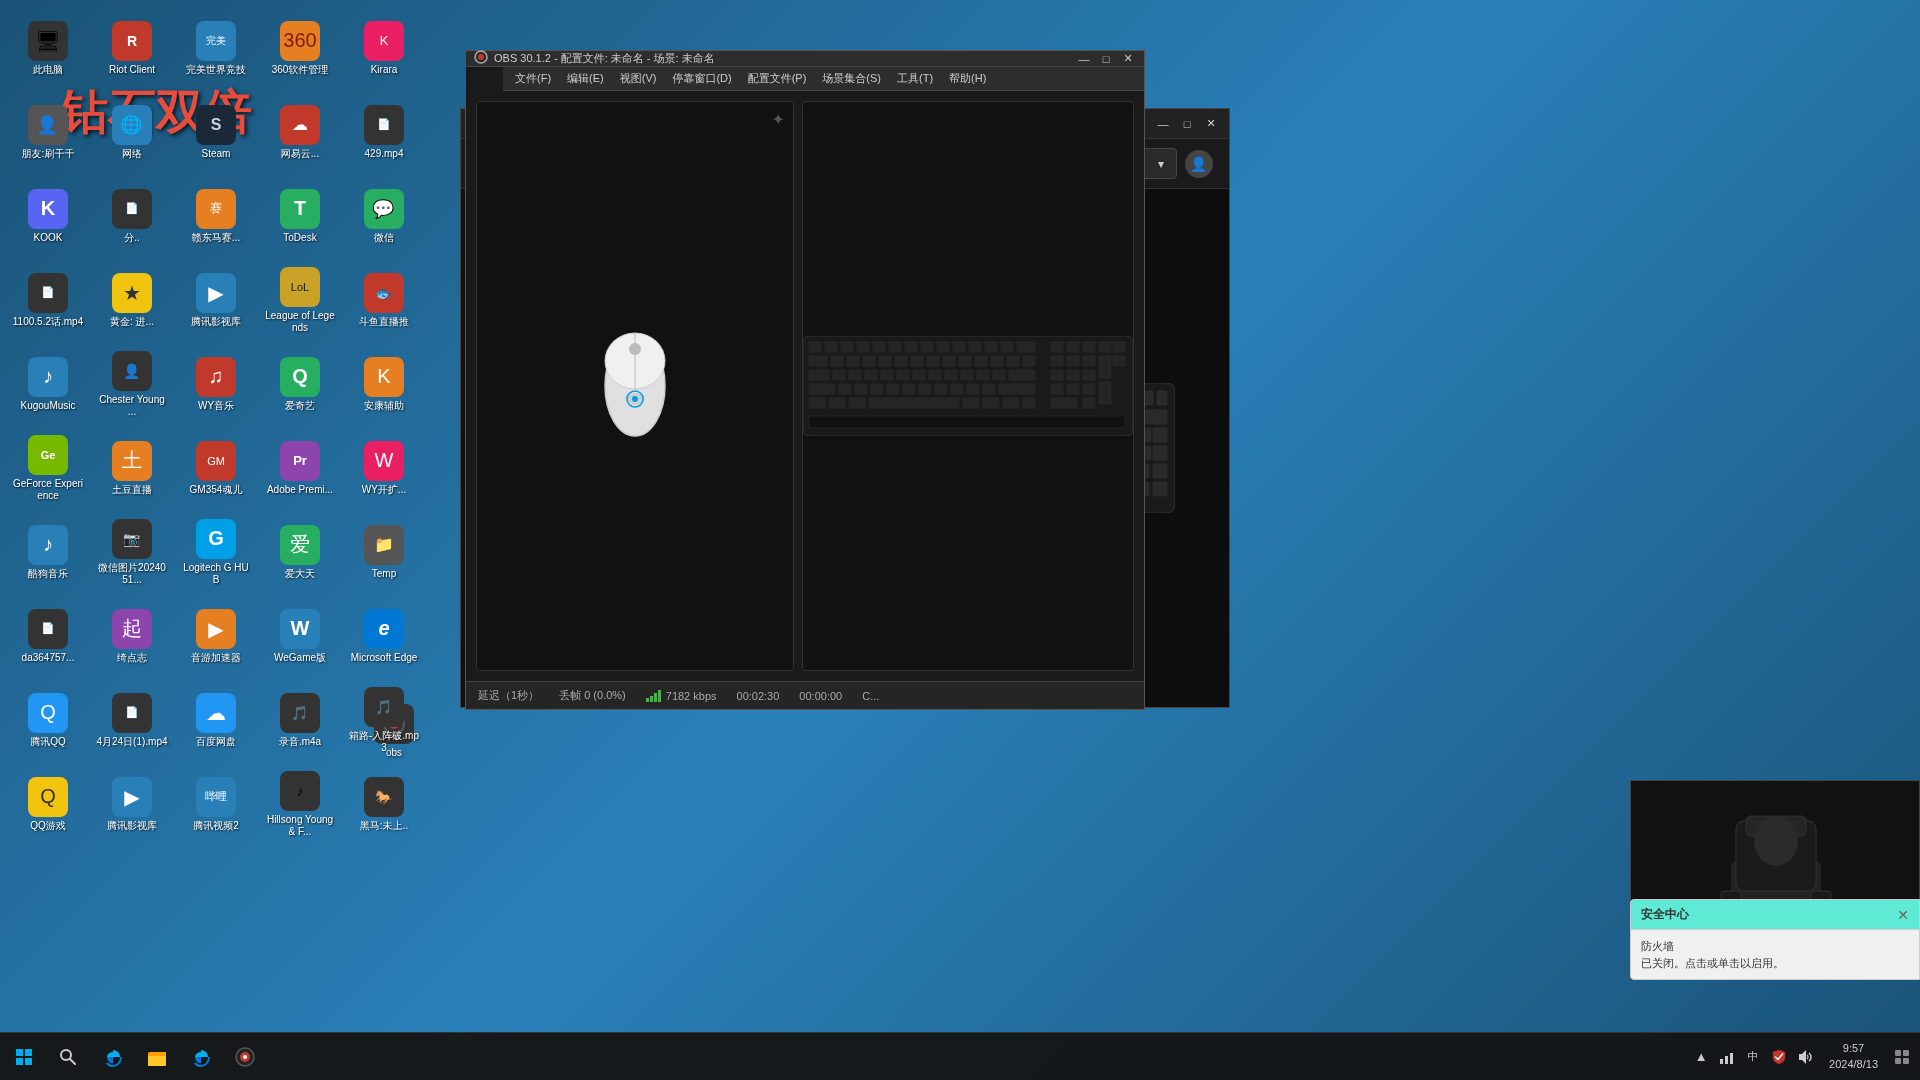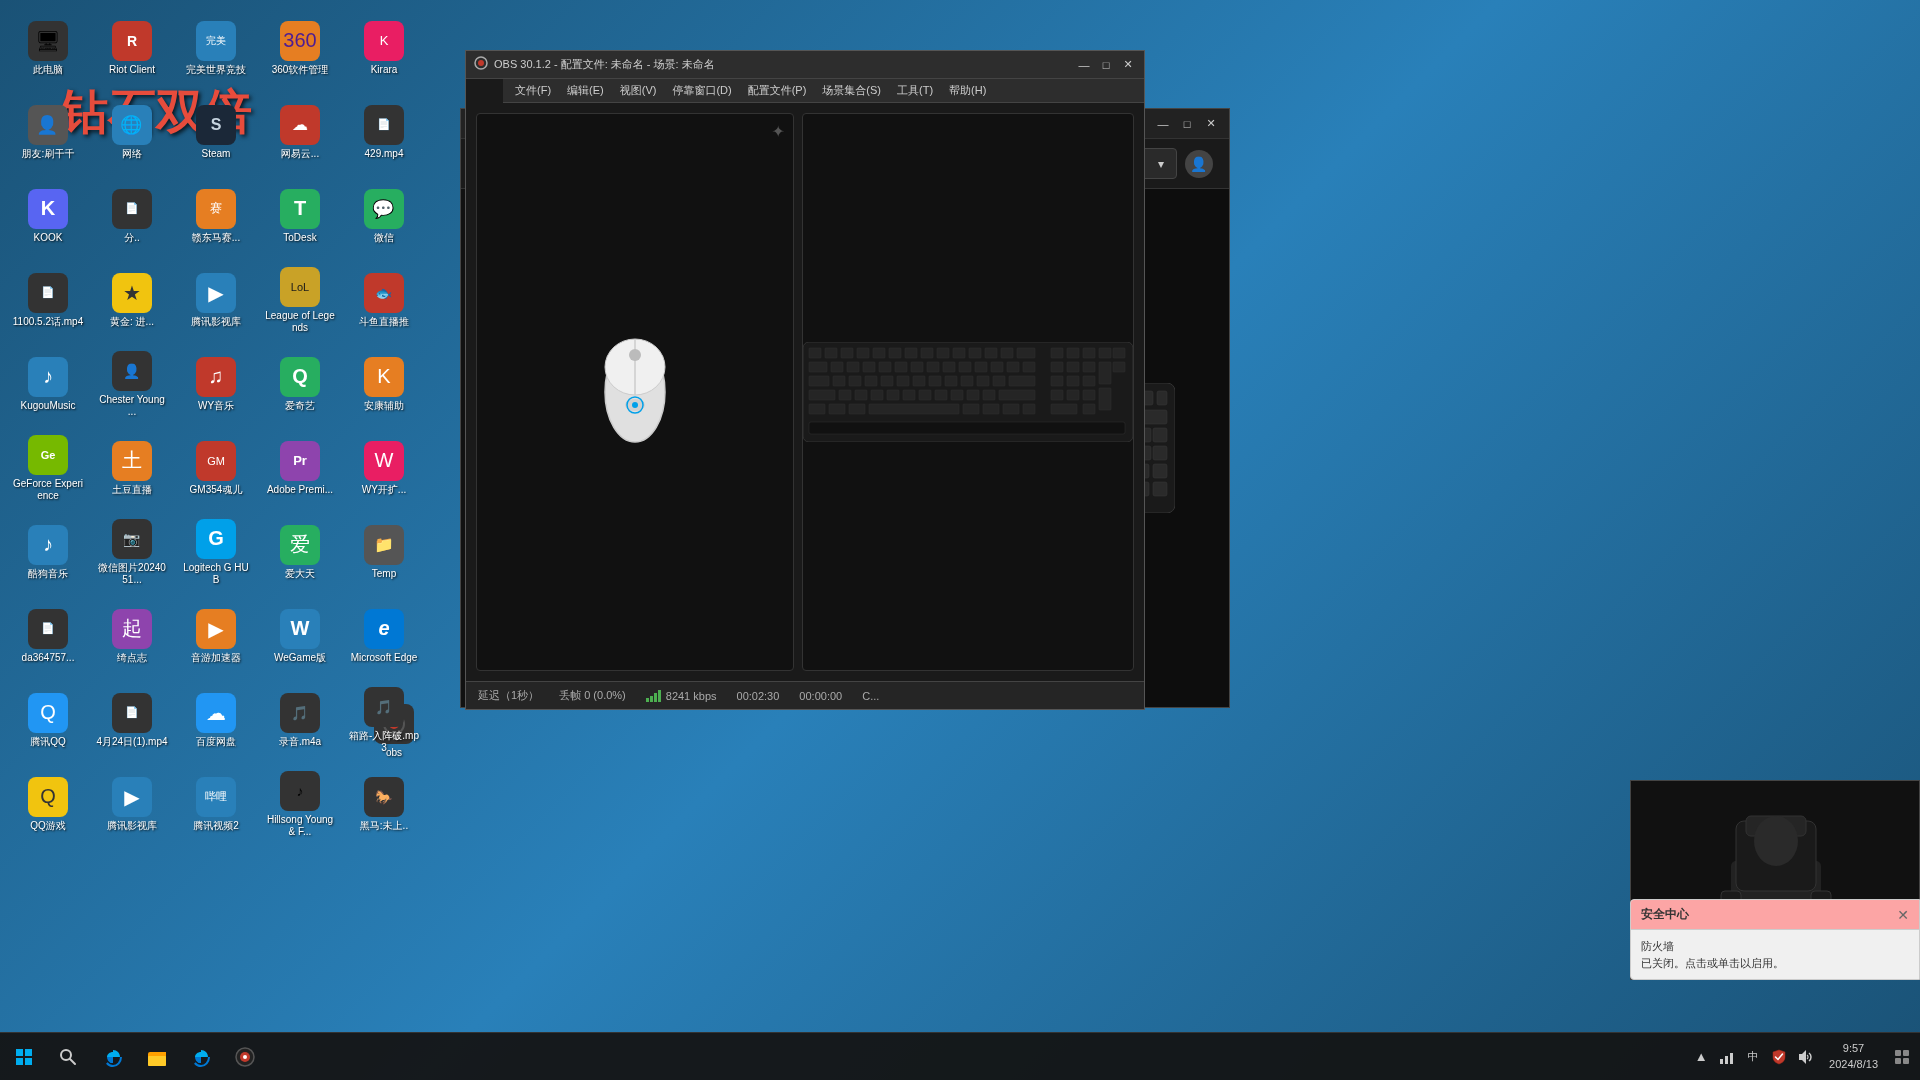--- a/index.html
+++ b/index.html
@@ -94,21 +94,21 @@
       width: 680px;
       height: 660px;
       background: #1a1a1a;
       border: 1px solid #555;
       z-index: 20;
       display: flex;
       flex-direction: column;
     }
     .obs-titlebar {
       background: #2d2d2d;
-      height: 28px;
+      height: 16px;
       display: flex;
       align-items: center;
       padding: 0 8px;
       border-bottom: 1px solid #444;
       flex-shrink: 0;
     }
     .obs-title {
       color: #ccc;
       font-size: 11px;
       flex: 1;
@@ -302,21 +302,21 @@
       bottom: 100px;
       right: 0;
       width: 290px;
       background: #f0f0f0;
       border: 1px solid #ccc;
       z-index: 50;
       border-radius: 4px 0 0 4px;
       overflow: hidden;
     }
     .notif-header {
-      background: #fca5a5;
+      background: #5eead4;
       padding: 6px 10px;
       display: flex;
       align-items: center;
       justify-content: space-between;
       border-bottom: 1px solid #ccc;
     }
     .notif-title {
       font-size: 12px;
       color: #333;
       font-weight: bold;
@@ -448,21 +448,21 @@
     </div>
     <div class="icon-item">
       <div class="icon-box bg-red" style="color:white;font-weight:bold;font-size:14px">R</div>
       <span class="icon-label">Riot Client</span>
     </div>
     <div class="icon-item">
       <div class="icon-box bg-blue" style="color:#ffffff;font-size:10px">完美</div>
       <span class="icon-label">完美世界竞技</span>
     </div>
     <div class="icon-item">
-      <div class="icon-box bg-orange" style="color:#4c1d95">360</div>
+      <div class="icon-box bg-orange" style="color:#7f1d1d">360</div>
       <span class="icon-label">360软件管理</span>
     </div>
     <div class="icon-item">
       <div class="icon-box bg-pink" style="color:white;font-size:13px">K</div>
       <span class="icon-label">Kirara</span>
     </div>
 
     <div class="icon-item">
       <div class="icon-box bg-gray" style="font-size:18px">👤</div>
       <span class="icon-label">朋友:刷干千</span>
@@ -1021,21 +1021,21 @@
       <div class="status-item">
         <span>丢帧 0 (0.0%)</span>
       </div>
       <div class="status-item">
         <svg width="16" height="12" viewBox="0 0 16 12">
           <rect x="0" y="8" width="3" height="4" fill="#4CAF50"></rect>
           <rect x="4" y="6" width="3" height="6" fill="#4CAF50"></rect>
           <rect x="8" y="3" width="3" height="9" fill="#4CAF50"></rect>
           <rect x="12" y="0" width="3" height="12" fill="#4CAF50"></rect>
         </svg>
-        <span>8241 kbps</span>
+        <span>7182 kbps</span>
       </div>
       <div class="status-item">
         <span>00:02:30</span>
       </div>
       <div class="status-item">
         <span>00:00:00</span>
       </div>
       <div class="status-item">
         <span>C...</span>
       </div>

